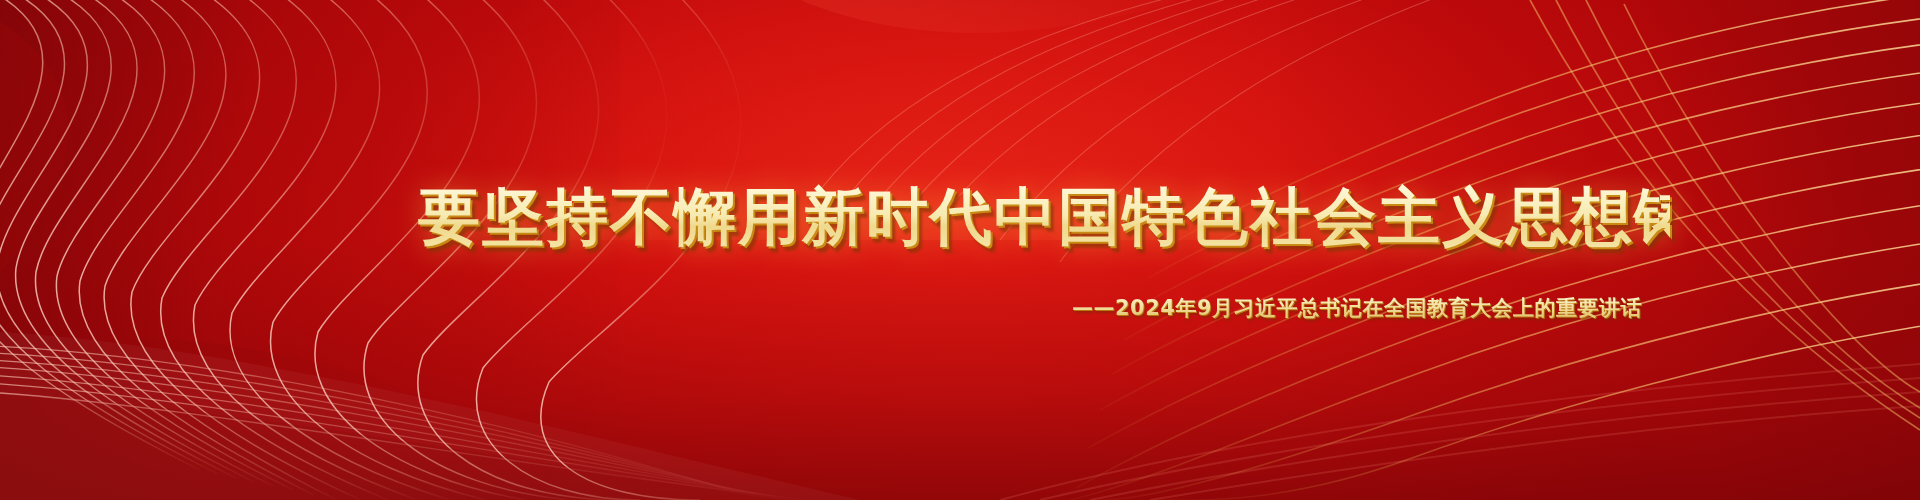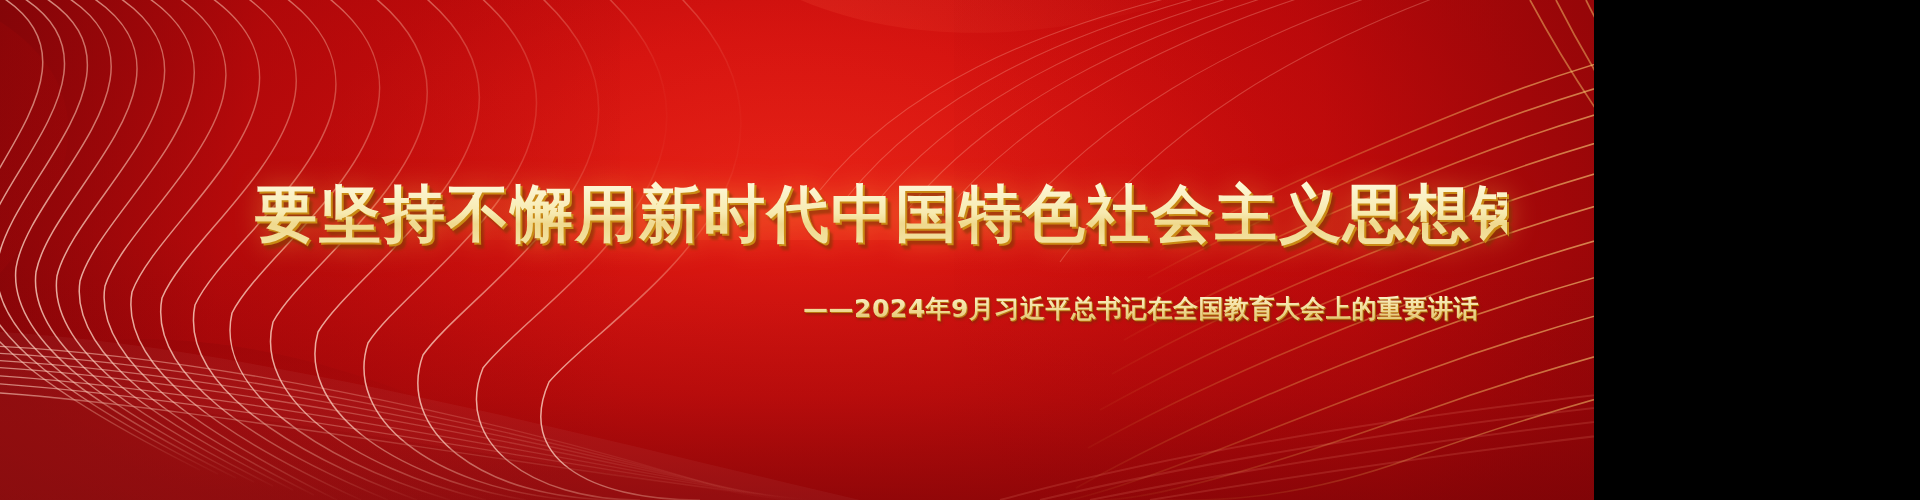--- a/index.html
+++ b/index.html
@@ -2,21 +2,21 @@
 <html><head>
 <meta charset="utf-8">
 <style>
   html, body {
     margin: 0;
     padding: 0;
     background: #000;
   }
   #banner {
     position: relative;
-    width: 1594px;
+    width: 1920px;
     height: 500px;
     overflow: hidden;
     font-family: "DejaVu Sans", "Liberation Sans", sans-serif;
     background: #cf0d0d;
   }
   
   .bg-base {
     position: absolute;
     inset: 0;
     background:
@@ -85,21 +85,21 @@
   .attribution-row {
     width: 1420px;
     margin: 0 auto;
     padding-left: 60px;
     box-sizing: border-box;
     display: flex;
     justify-content: flex-end;
     margin-top: 38px;
   }
   .attribution {
-    font-size: 25px;
+    font-size: 21px;
     font-weight: 700;
     letter-spacing: 0.5px;
     white-space: nowrap;
     color: #f3e3a6;
     background: linear-gradient(to bottom, #fdf6d4 0%, #f1dd99 50%, #e6c878 78%, #f4e6ac 100%);
     -webkit-background-clip: text;
     background-clip: text;
     -webkit-text-fill-color: transparent;
     filter:
       drop-shadow(1px 1px 0px #b8780f)

